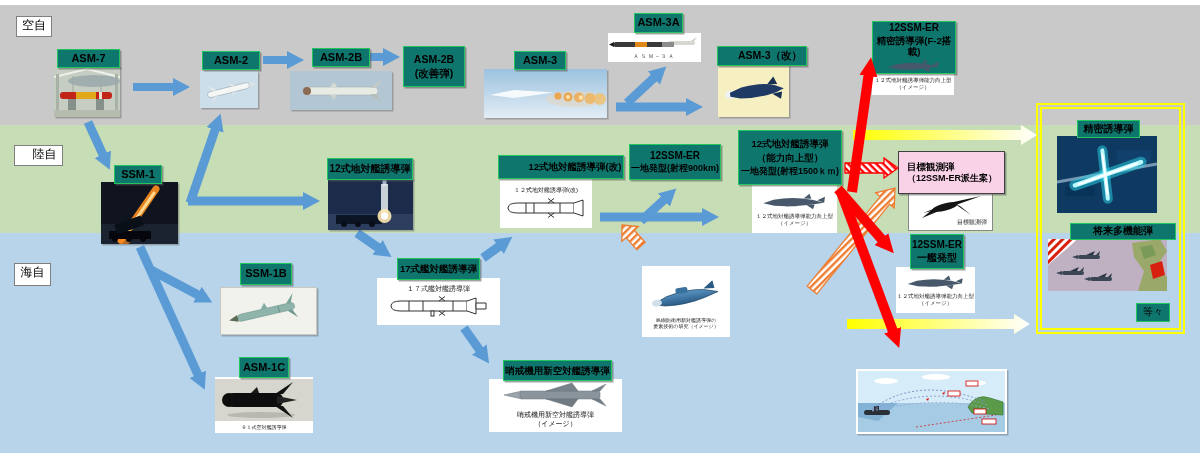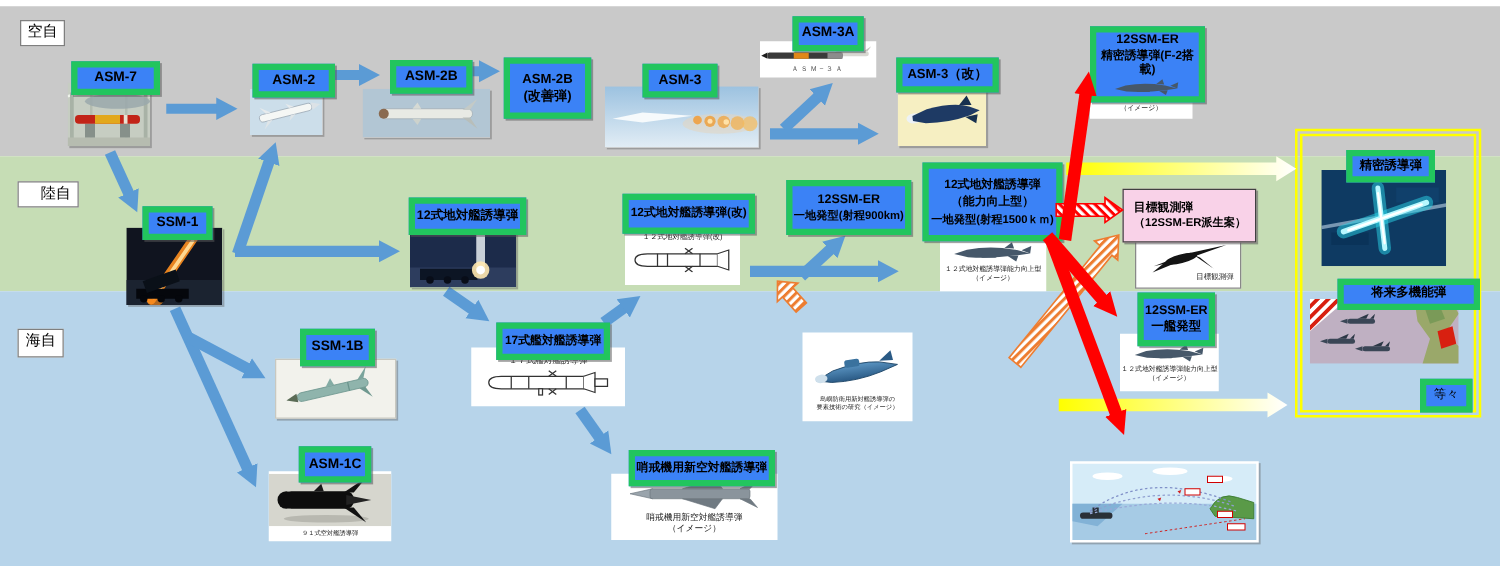--- a/index.html
+++ b/index.html
@@ -1,21 +1,21 @@
 <!DOCTYPE html>
 <html><head>
 <meta charset="utf-8">
 <style>
   html,body{margin:0;padding:0;background:#fff;}
   #stage{position:relative;width:1200px;height:453px;background:#ffffff;
          font-family:"Liberation Sans","DejaVu Sans",sans-serif;overflow:hidden;color:#000;}
   .band{position:absolute;left:0;width:1200px;z-index:0;}
   .tag{position:absolute;background:#fff;border:1px solid #7f7f7f;display:flex;align-items:flex-start;
        justify-content:center;font-size:12px;z-index:5;}
-  .nb{position:absolute;background:#3b82f6;border:5px solid #22c55e;box-shadow:1.5px 1.5px 0 rgba(90,90,90,.55);
+  .nb{position:absolute;background:#0f766e;border:1px solid #22c55e;box-shadow:1.5px 1.5px 0 rgba(90,90,90,.55);
       display:flex;flex-direction:column;align-items:center;justify-content:center;text-align:center;
       font-weight:700;font-size:11px;line-height:1.25;z-index:5;}
   .imgp{position:absolute;background:#fff;display:flex;flex-direction:column;align-items:center;
         justify-content:center;z-index:4;overflow:hidden;}
   .photo{position:absolute;overflow:hidden;z-index:4;box-shadow:1.5px 1.5px 0 rgba(90,90,90,.4);}
   .cap{font-size:6px;line-height:1.25;text-align:center;color:#1a1a1a;font-weight:400;}
   .layer{position:absolute;left:0;top:0;pointer-events:none;}
   .under{z-index:3;} .over{z-index:8;}
   .ab{stroke:#5B9BD5;stroke-width:9;fill:none;marker-end:url(#mb);}
   .ab.thin{stroke-width:8;}
@@ -157,21 +157,21 @@
       <rect x="60" y="5" width="27" height="4" rx="2" fill="#d8d8d2"></rect>
       <path d="M83,5 L89,1 L86,5 Z" fill="#c6c6c0"></path>
       <rect x="6" y="6" width="60" height="5" rx="1.5" fill="#3a3a3a"></rect>
       <path d="M6,6 L1,8.5 L6,11 Z" fill="#1e1e1e"></path>
       <rect x="27" y="6" width="12" height="5" fill="#e08818"></rect>
       <rect x="54" y="6" width="12" height="5" fill="#8c8c8c"></rect>
     </svg>
     <div class="cap" style="font-size:5.5px;letter-spacing:2px;color:#555;">ＡＳＭ−３Ａ</div>
   </div>
 
-  <div class="nb" style="left:717px;top:46px;width:72px;height:18px;font-size:10.5px;">
+  <div class="nb" style="left:717px;top:46px;width:72px;height:18px;font-size:10.5px;padding-left:16px;">
     <span>ASM-3（改）</span>
   </div>
   <div class="photo" style="left:718px;top:64px;width:71px;height:53px;">
     <svg width="71" height="53" viewBox="0 0 71 53">
       <rect width="71" height="53" fill="#f6efc2"></rect>
       <g transform="rotate(-7 35 28)">
         <ellipse cx="13" cy="28" rx="6" ry="4" fill="#edf2f6"></ellipse>
         <path d="M12,26 L24,22 Q46,19 58,24 L66,28 L58,31 Q40,35 22,33 L12,30 Z" fill="#1e3a64"></path>
         <path d="M50,22 L57,15 L60,23 Z" fill="#16304f"></path>
         <path d="M54,32 L62,38 L64,31 Z" fill="#16304f"></path>
@@ -230,21 +230,21 @@
       <circle cx="16" cy="46" r="3" fill="#080d18"></circle>
         <circle cx="30" cy="46" r="3" fill="#080d18"></circle>
         <circle cx="44" cy="46" r="3" fill="#080d18"></circle>
       <rect x="53" y="6" width="7" height="32" fill="#c8d0d8"></rect>
       <rect x="54.5" y="0" width="4" height="8" fill="#e8f0ff" opacity="0.7"></rect>
       <circle cx="56.5" cy="38" r="7" fill="#ffe8b0" opacity="0.9"></circle>
       <circle cx="56.5" cy="38" r="3.5" fill="#ffffff"></circle>
     </svg>
   </div>
 
-  <div class="nb" style="left:498px;top:155px;width:96px;height:22px;font-size:9.5px;">
+  <div class="nb" style="left:498px;top:155px;width:96px;height:22px;font-size:9.5px;padding-left:28px;">
     <span>12式地対艦誘導弾(改)</span>
   </div>
   <div class="imgp" style="left:500px;top:177px;width:92px;height:51px;">
     <div class="cap" style="font-size:6px;margin-bottom:3px;">１２式地対艦誘導弾(改)</div>
     <svg width="84" height="20" viewBox="0 0 84 20">
       <g stroke="#333" fill="#fff" stroke-width="1">
         <path d="M14,5 L70,5 L70,15 L14,15 Q4,15 4,10 Q4,5 14,5 Z"></path>
         <line x1="22" y1="5" x2="22" y2="15"></line>
           <line x1="30" y1="5" x2="30" y2="15"></line>
           <line x1="56" y1="5" x2="56" y2="15"></line>

